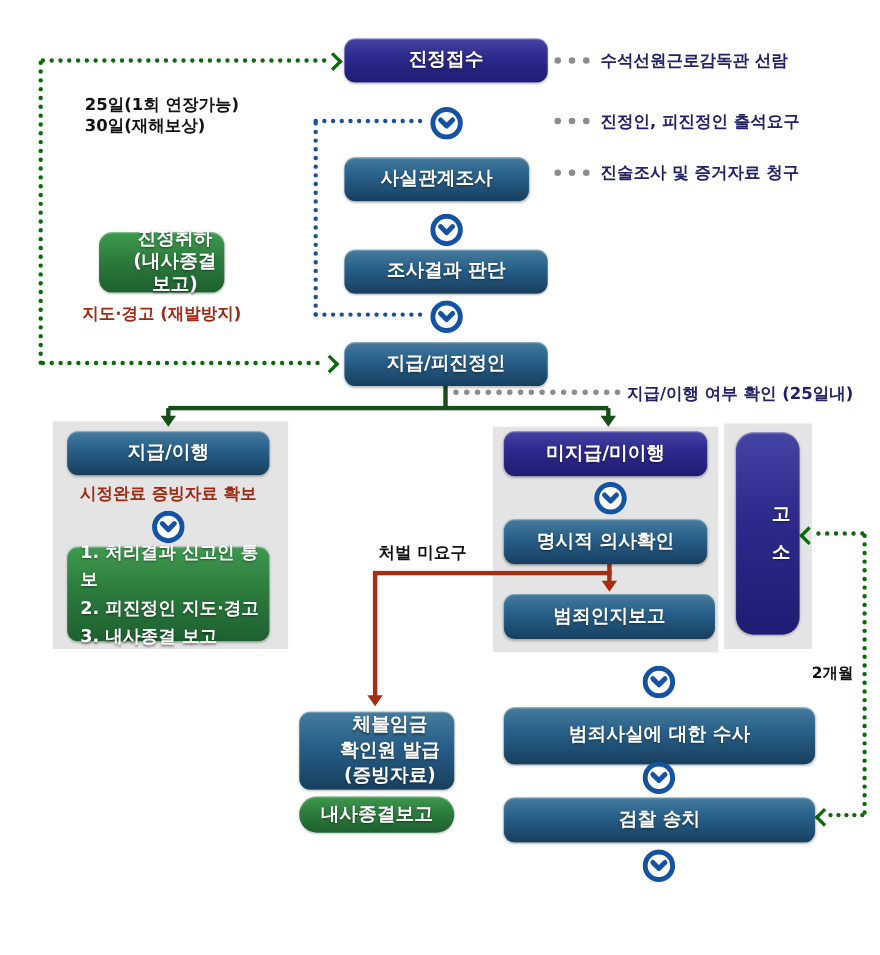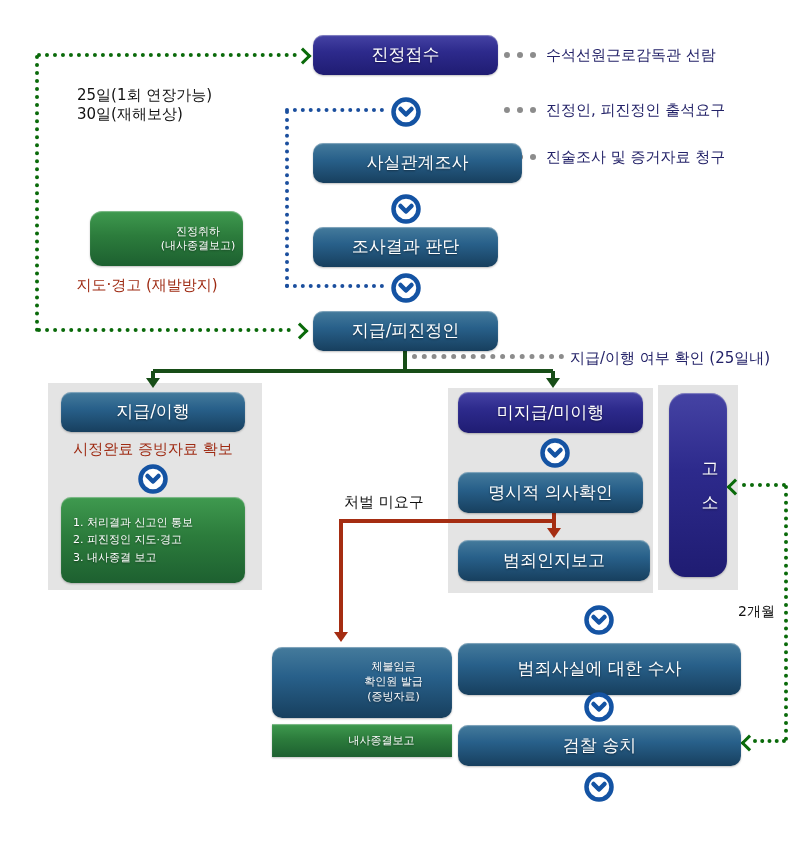--- a/index.html
+++ b/index.html
@@ -9,44 +9,44 @@
     --red-text:#9e2a12; --navy-text:#232268; --chevron:#1453a3; --ink:#111111;
   }
   html,body{margin:0;padding:0;background:#ffffff;}
   .stage{
     position:relative;width:800px;height:868px;background:#ffffff;overflow:hidden;
     font-family:"DejaVu Sans","Liberation Sans",sans-serif;
   }
   .panel{position:absolute;background:var(--panel);}
   .box{
     position:absolute;display:flex;flex-direction:column;align-items:center;justify-content:center;
-    color:#fff;font-weight:normal;text-align:center;border-radius:10px;
+    color:#fff;font-weight:bold;text-align:center;border-radius:10px;
     text-shadow:0 1px 2px rgba(0,0,0,.45);line-height:1.25;
     box-shadow:inset 0 1px 1px rgba(255,255,255,.35), 0 1px 2px rgba(0,0,0,.25);
   }
   .navy{background:linear-gradient(180deg,#4543a4 0%,#2d2a8c 42%,#1f1c72 100%);}
   .steel{background:linear-gradient(180deg,#457b9c 0%,#28608a 42%,#173f5e 100%);}
   .greenbx{background:linear-gradient(180deg,#3f9a4f 0%,#2c7c3c 45%,#1d6030 100%);}
-  .fs17{font-size:17px;} .fs15{font-size:11px;padding-left:39px;} .fs14{font-size:11px;}
+  .fs17{font-size:17px;} .fs15{font-size:17px;} .fs14{font-size:16px;}
   .chev{position:absolute;width:30px;height:30px;}
   .hdot{position:absolute;height:0;border-top:4px dotted var(--green-dot);}
   .vdot{position:absolute;width:0;border-left:4px dotted var(--green-dot);}
   .bluedot{border-color:var(--blue-dot);}
   .graydot{border-color:var(--gray-dot);border-top-width:5px;}
   .dot3{position:absolute;width:6px;height:6px;border-radius:50%;background:var(--gray-dot);
         box-shadow:13px 0 0 var(--gray-dot),26px 0 0 var(--gray-dot);}
   .seg{position:absolute;background:var(--tree);}
   .redseg{position:absolute;background:var(--red-line);}
   .tri{position:absolute;width:0;height:0;border-left:7px solid transparent;border-right:7px solid transparent;}
   .tri.green{border-top:10px solid var(--tree);}
   .tri.red{border-top:10px solid var(--red-line);}
   .varrow{position:absolute;width:9px;height:9px;border-top:3px solid var(--green-dot);border-right:3px solid var(--green-dot);}
   .varrow.right{transform:rotate(45deg);}
   .varrow.left{transform:rotate(-135deg);}
-  .lbl{position:absolute;font-weight:normal;white-space:nowrap;}
+  .lbl{position:absolute;font-weight:bold;white-space:nowrap;}
   .navyT{color:var(--navy-text);font-size:15px;}
   .redT{color:var(--red-text);font-size:15px;}
   .blackT{color:var(--ink);font-size:15px;}
   .steps span{display:block;text-align:left;}
   .stack span{display:block;margin-left:24px;}
 </style>
 </head>
 <body>
 
 <div class="stage">
@@ -85,21 +85,21 @@
 
   <div class="varrow left" style="left:729px;top:481px"></div>
   <div class="hdot" style="left:742px;top:483px;width:44px"></div>
   <div class="vdot" style="left:784px;top:485px;height:256px"></div>
   <div class="hdot" style="left:753px;top:739px;width:33px"></div>
   <div class="varrow left" style="left:743px;top:737px"></div>
 
   <div class="box navy fs17" style="left:313px;top:35px;width:185px;height:40px">
       <span>진정접수</span>
     </div>
-  <div class="box steel fs17" style="left:313px;top:143px;width:209px;height:40px">
+  <div class="box steel fs17" style="left:313px;top:143px;width:168px;height:40px">
       <span>사실관계조사</span>
     </div>
   <div class="box steel fs17" style="left:313px;top:227px;width:185px;height:40px">
       <span>조사결과 판단</span>
     </div>
   <div class="box steel fs17" style="left:313px;top:311px;width:185px;height:40px">
       <span>지급/피진정인</span>
     </div>
 
   <div class="lbl blackT stack" style="left:53px;top:86px">
@@ -142,21 +142,21 @@
     <span>고</span>
     <span>소</span>
   </div>
   <div class="lbl blackT" style="left:738px;top:603px;font-size:14px"><span>2개월</span></div>
 
   <div class="box steel fs15 stack" style="left:272px;top:647px;width:141px;height:71px;line-height:1.35">
     <span>체불임금</span>
     <span>확인원 발급</span>
     <span>(증빙자료)</span>
   </div>
-  <div class="box greenbx fs15" style="left:272px;top:724px;width:141px;height:33px;border-radius:0">
+  <div class="box greenbx fs15" style="left:272px;top:724px;width:141px;height:33px;border-radius:16px">
       <span>내사종결보고</span>
     </div>
 
   <div class="box steel fs17" style="left:458px;top:643px;width:283px;height:52px">
       <span>범죄사실에 대한 수사</span>
     </div>
   <div class="box steel fs17" style="left:458px;top:725px;width:283px;height:41px">
       <span>검찰 송치</span>
     </div>
 

